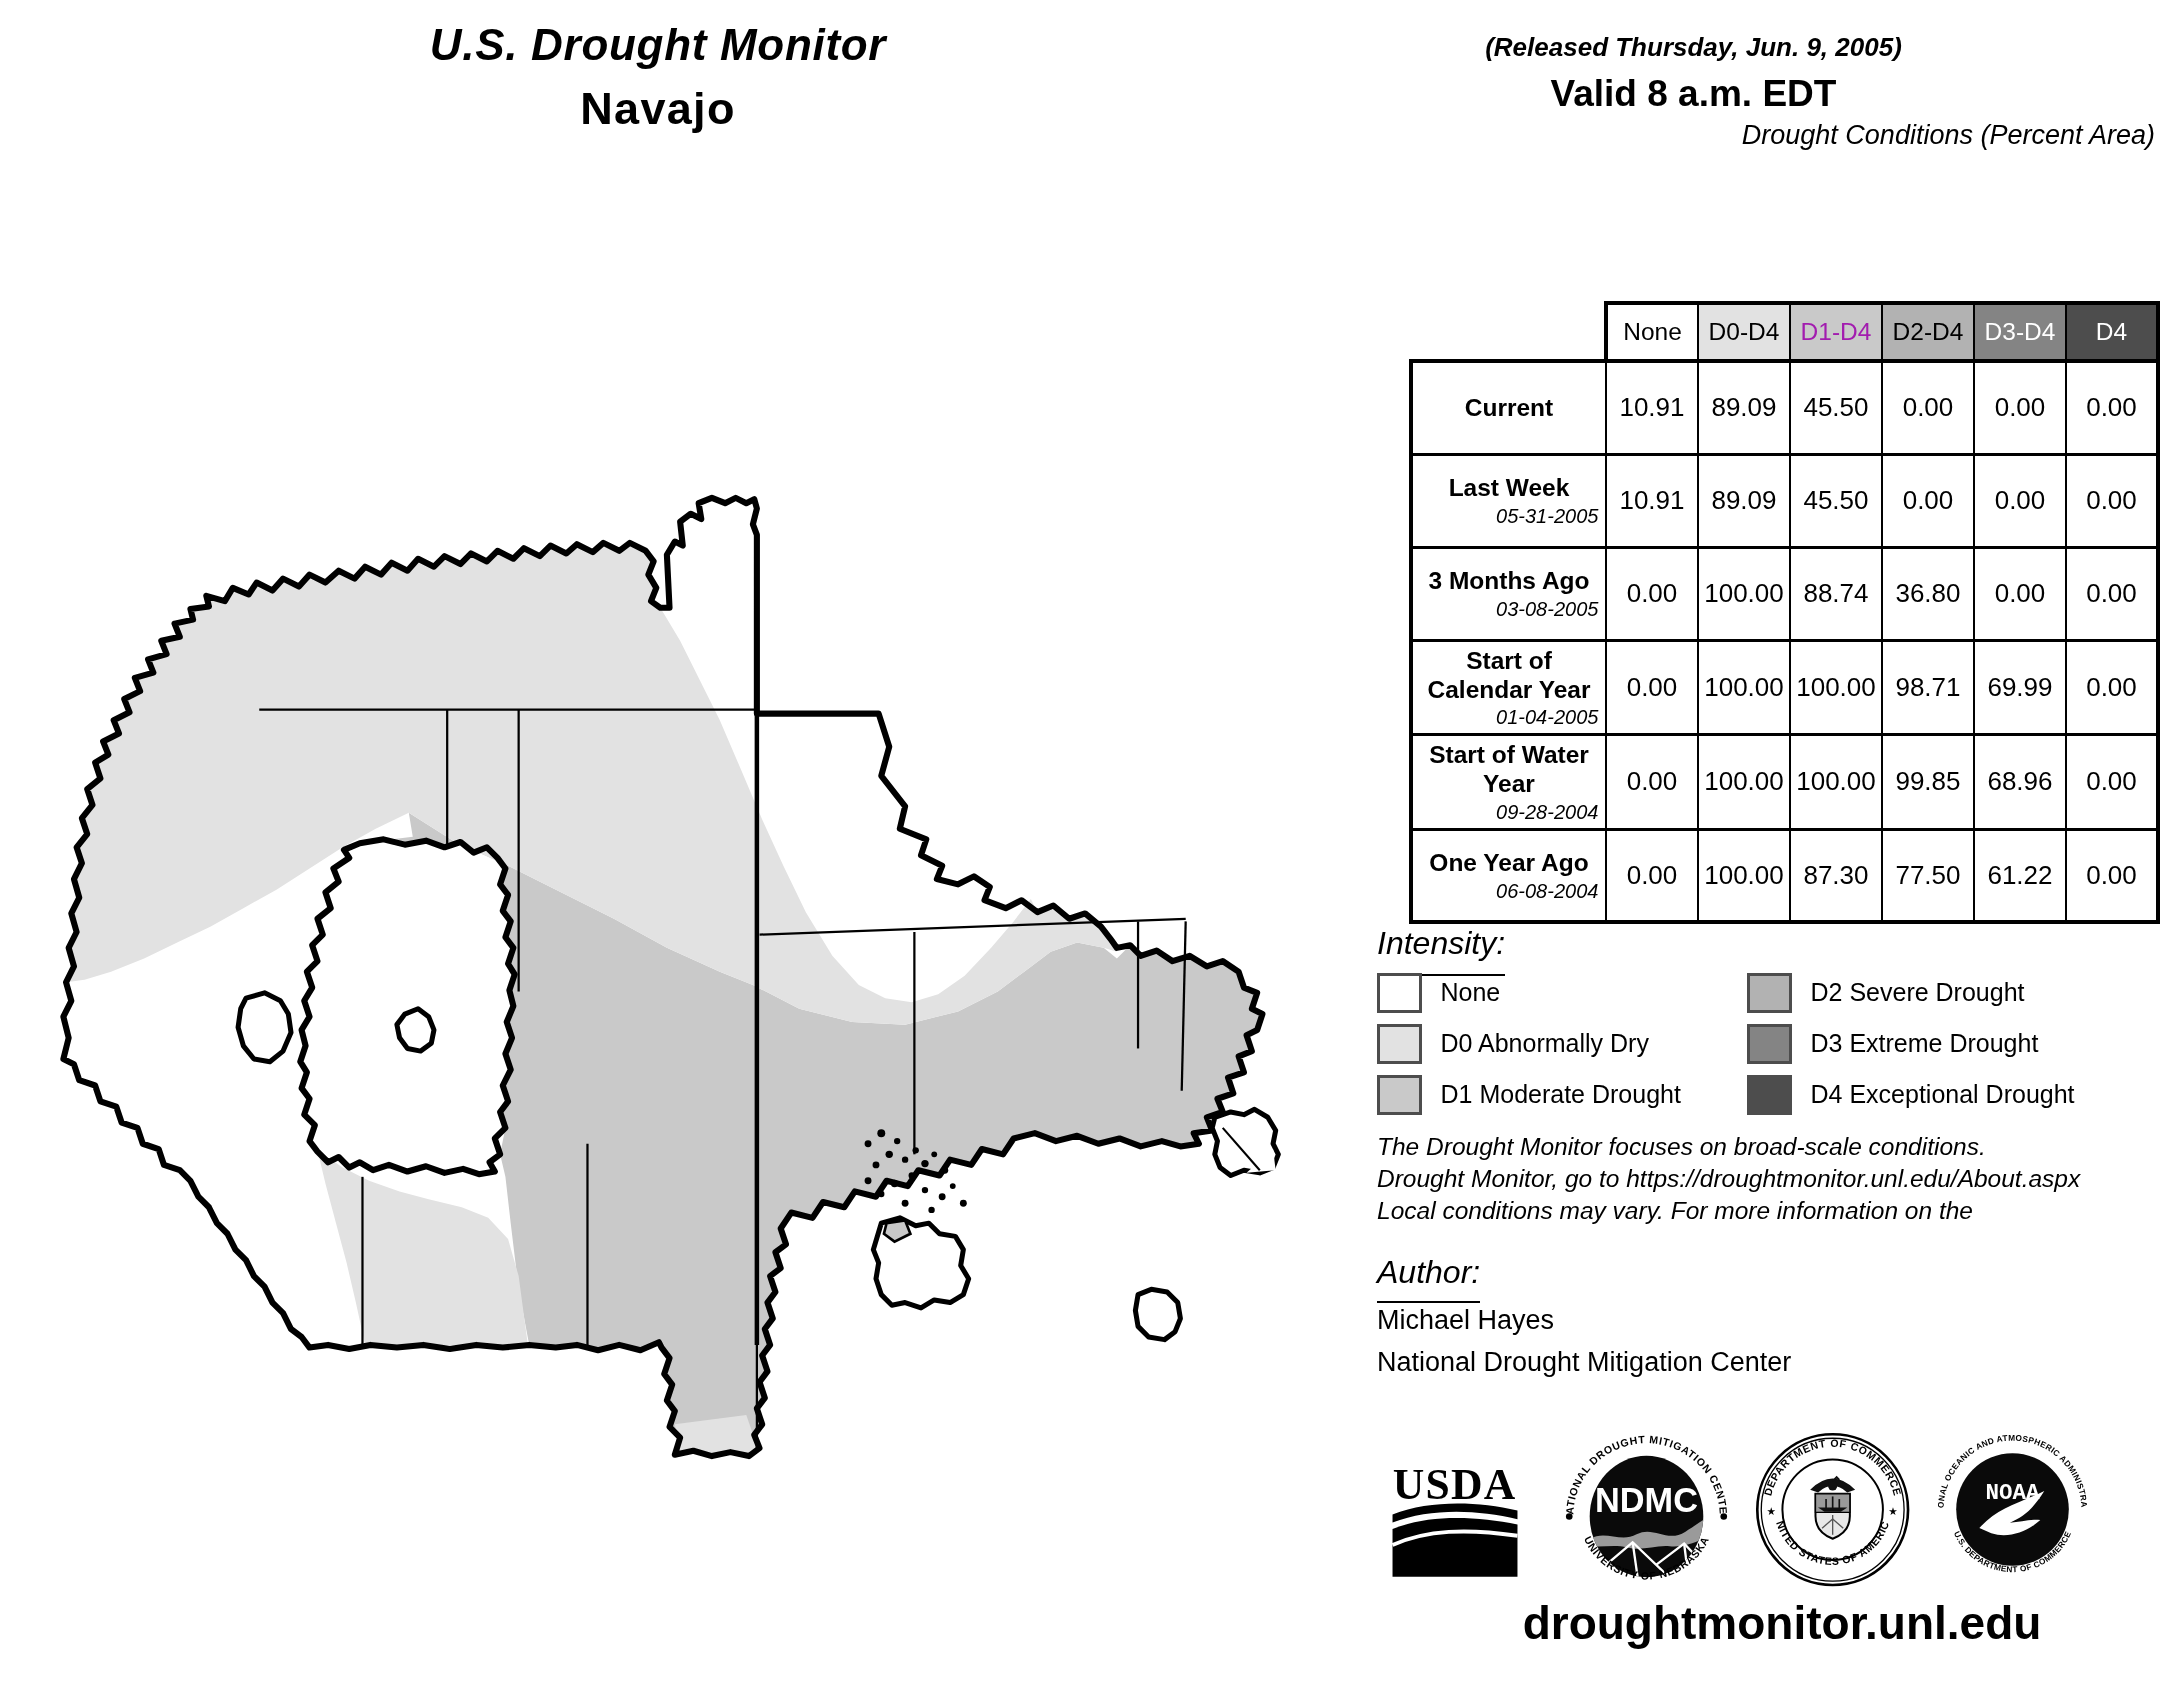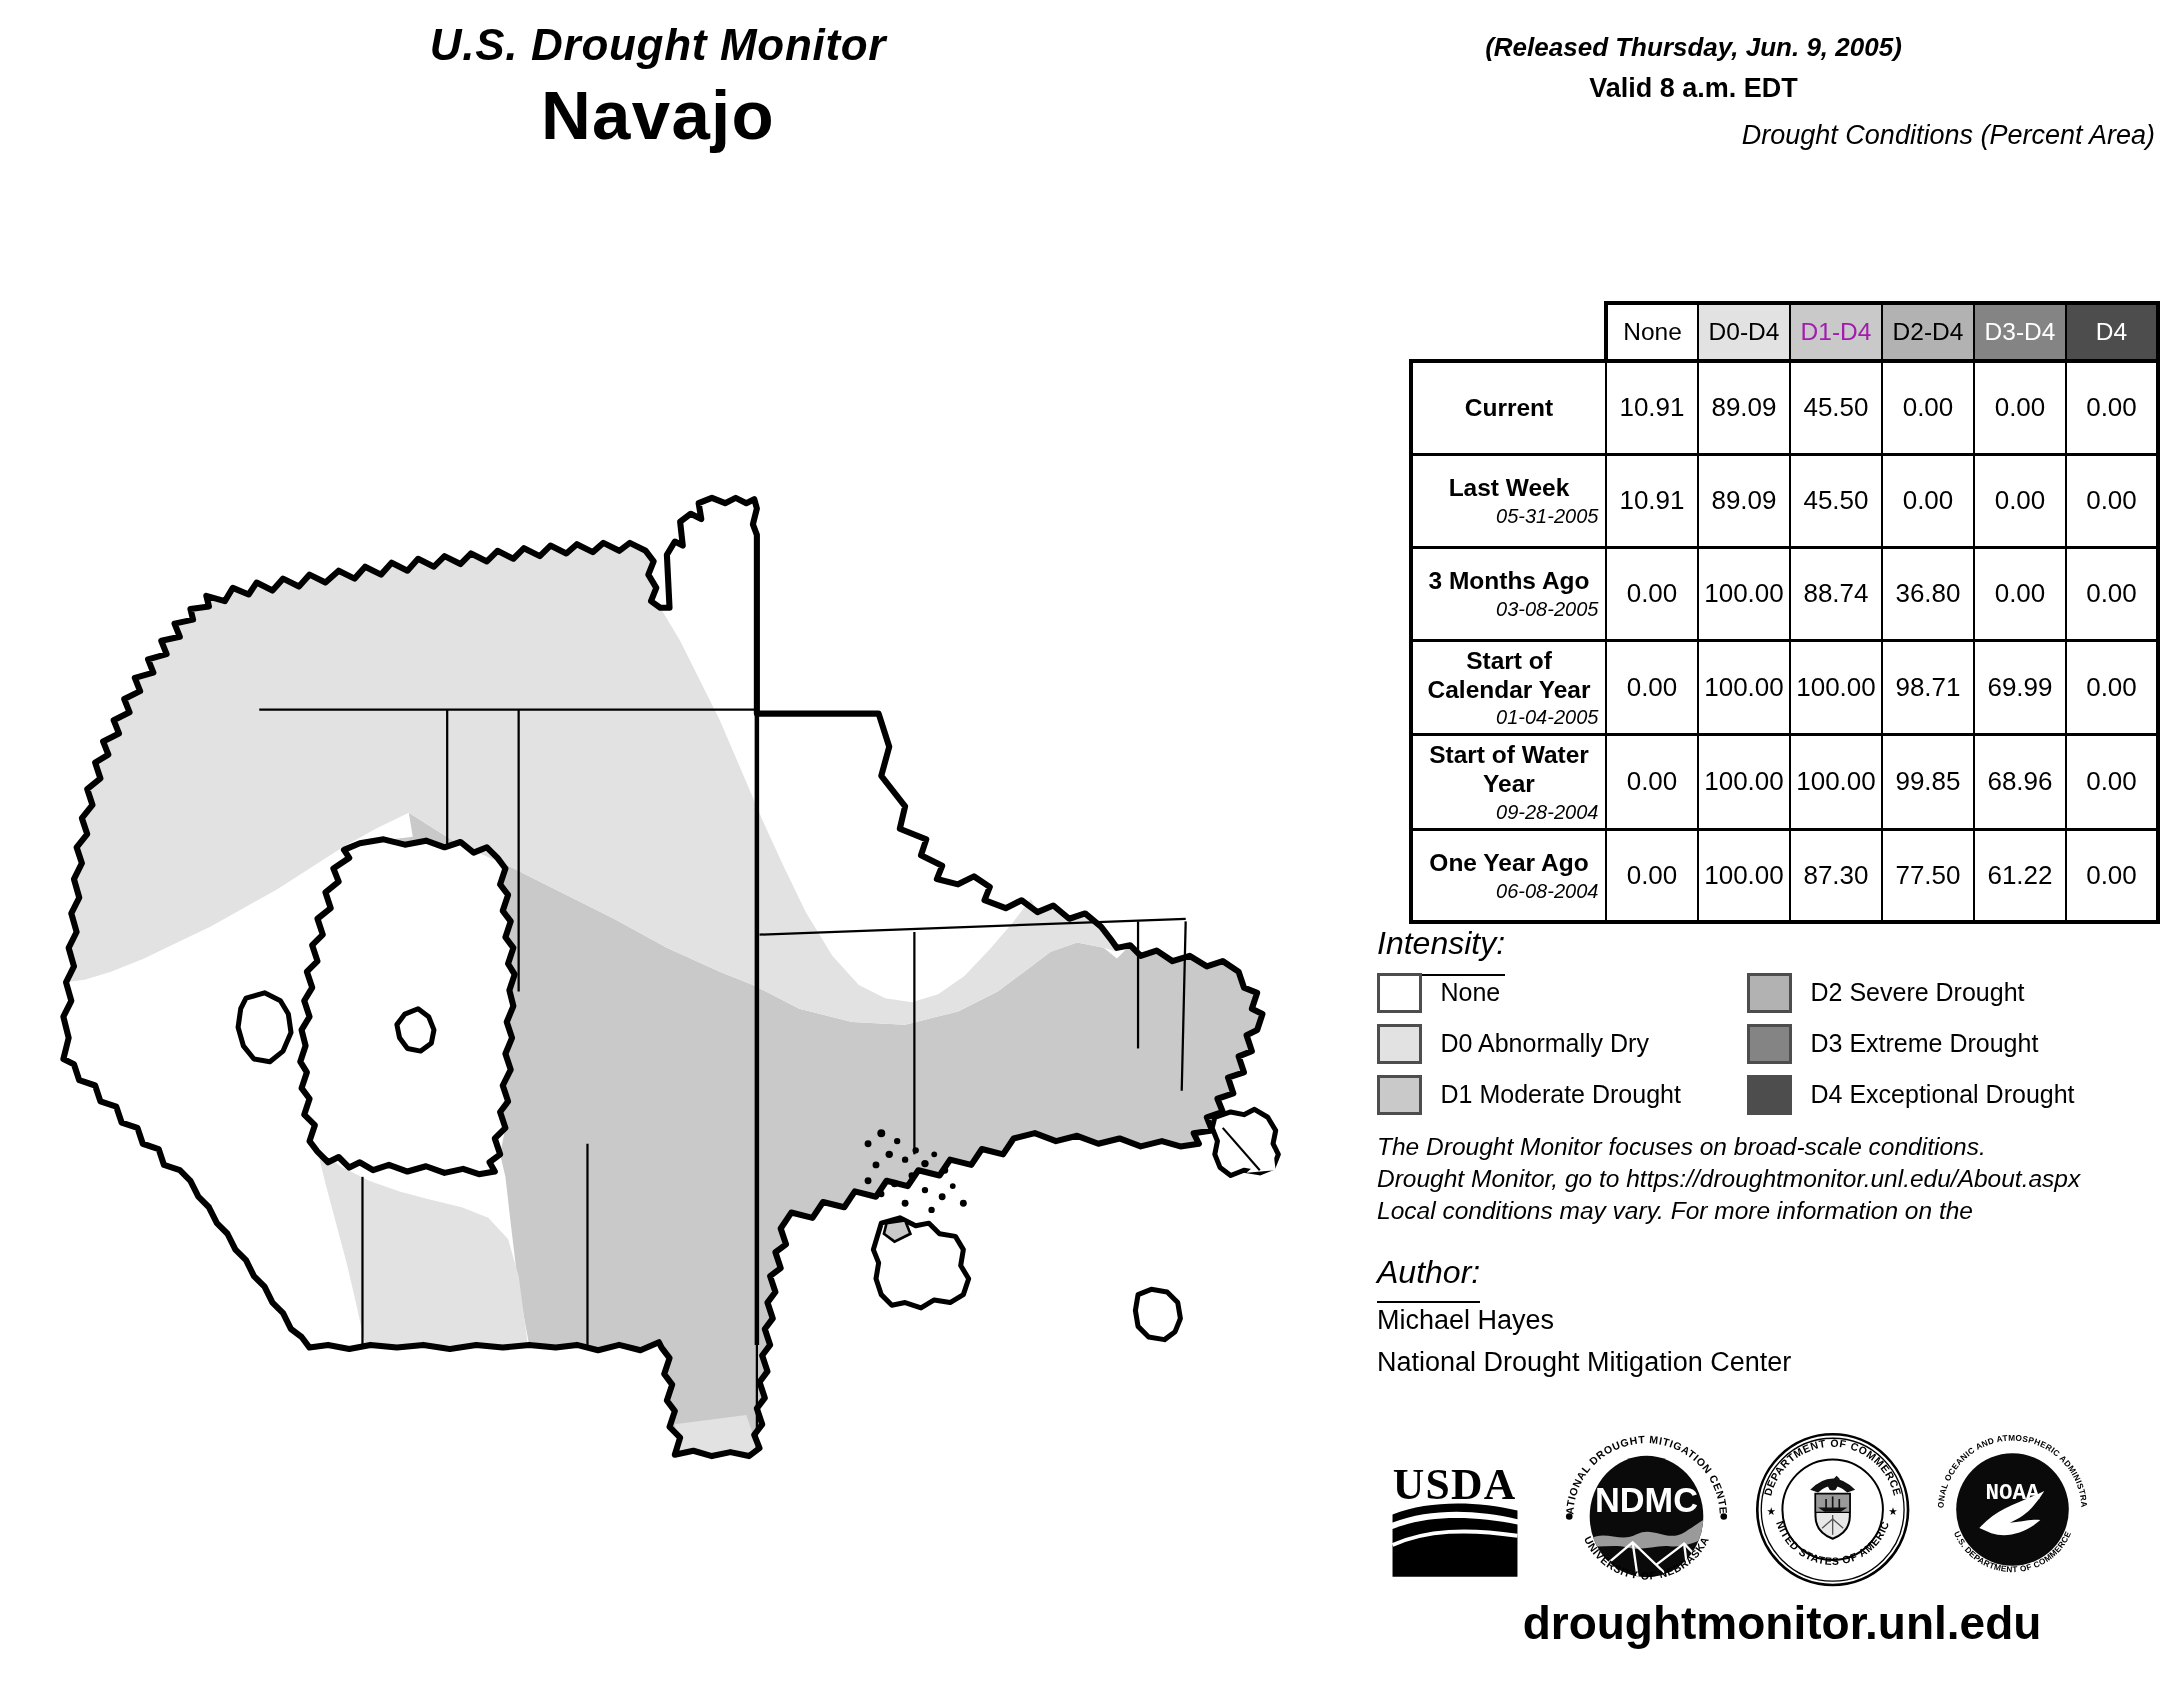--- a/index.html
+++ b/index.html
@@ -10,26 +10,26 @@
   html,body{background:#ffffff;}
   body{
     position:relative;width:2183px;height:1687px;overflow:hidden;
     font-family:"Liberation Sans", sans-serif;color:var(--ink);
   }
   .abs{position:absolute;}
 
   
   .title-block{left:198px;top:20px;width:920px;text-align:center;}
   .main-title{font-size:44px;font-weight:bold;font-style:italic;letter-spacing:0.7px;}
-  .region-title{font-size:69px;font-weight:bold;margin-top:6px;letter-spacing:1.3px;}
+  .region-title{font-size:45px;font-weight:bold;margin-top:13px;letter-spacing:1.3px;}
 
   .release-block{left:1396px;top:25px;width:595px;text-align:center;}
   .release-date{font-size:46px;font-weight:bold;}
   .release-sub{font-size:26px;font-weight:bold;font-style:italic;margin-top:6.6px;}
-  .release-valid{font-size:27px;font-weight:bold;margin-top:10.6px;}
+  .release-valid{font-size:37px;font-weight:bold;margin-top:10.6px;}
 
   
   .table-title{left:1409px;top:120px;width:746px;text-align:right;font-size:27px;font-style:italic;}
   .dm-table{left:1409px;top:301px;}
   table{border-collapse:collapse;table-layout:fixed;}
   col.c-label{width:195px;}
   col.c-val{width:92px;}
   th,td{text-align:center;vertical-align:middle;}
   th.corner{border:none;background:none;}
   th.colhead{

